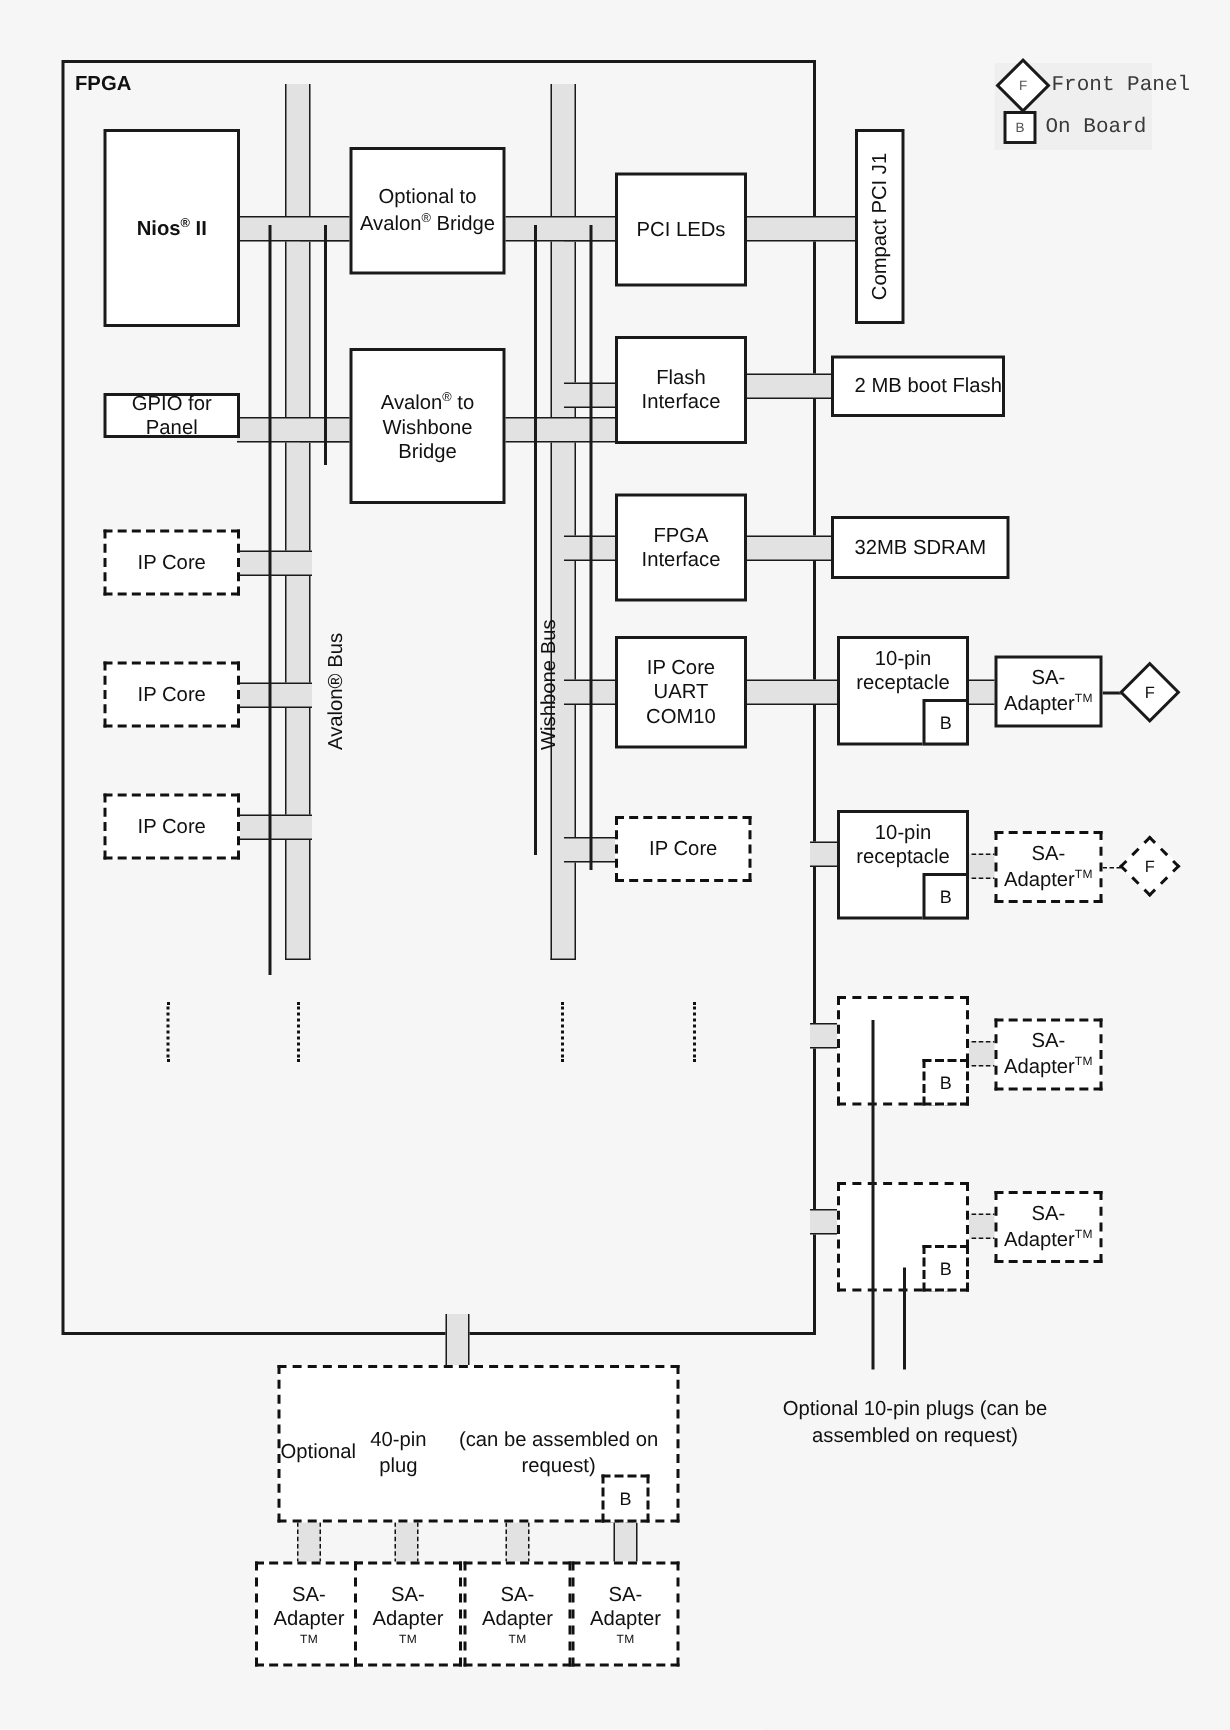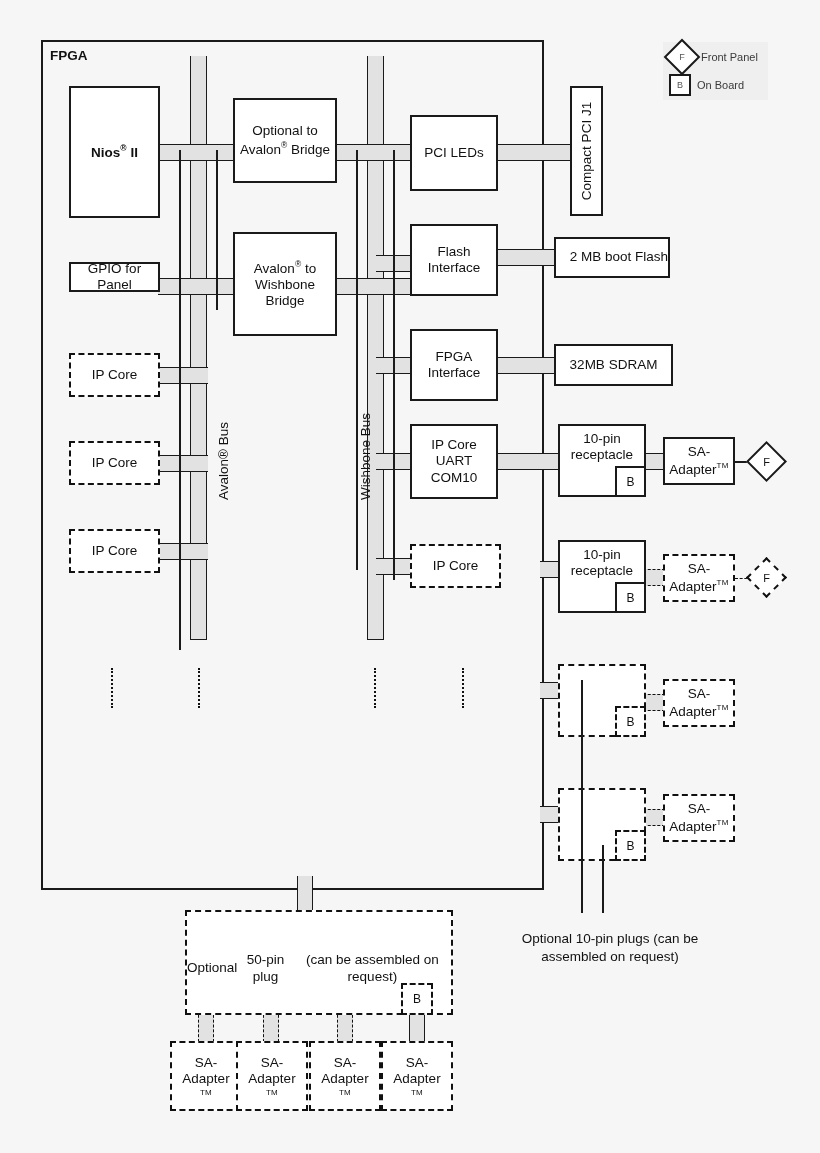--- a/index.html
+++ b/index.html
@@ -56,21 +56,21 @@
   .diamond.dashed .dsq{border:2px dashed #111;}
   .diamond .dtxt{position:absolute;left:0;top:0;width:100%;height:100%;
         display:flex;align-items:center;justify-content:center;font-size:11px;color:#111;}
 
   
   .ftxt{position:absolute;font-size:13.5px;color:#111;text-align:center;line-height:1.35;z-index:7;}
 
   
   #legend{position:absolute;left:663px;top:42px;width:105px;height:58px;background:#efefef;z-index:9;}
   .lgrow{position:absolute;display:flex;align-items:center;}
-  .lgtxt{font-size:11px;color:#3a3a3a;margin-left:6px;white-space:nowrap;}
+  .lgtxt{font-size:14px;color:#3a3a3a;margin-left:6px;white-space:nowrap;font-family:Liberation Mono, monospace;}
 </style>
 </head>
 <body>
 
 <div id="canvas">
 
   <div id="fpga"></div>
   <div id="fpga-label">FPGA</div>
 
   <div class="busv capb" style="left:190px;top:56px;width:17px;height:584px;"></div>
@@ -254,21 +254,21 @@
   <div class="wire" style="left:581px;top:680px;width:2px;height:233px;z-index:9;"></div>
   <div class="wire" style="left:602px;top:845px;width:2px;height:68px;z-index:9;"></div>
 
   <div class="vdots" style="left:111px;top:668px;"></div>
   <div class="vdots" style="left:198px;top:668px;"></div>
   <div class="vdots" style="left:374px;top:668px;"></div>
   <div class="vdots" style="left:462px;top:668px;"></div>
 
   <div class="blk dashed" style="left:185px;top:910px;width:268px;height:105px;flex-direction:row;justify-content:flex-start;padding-top:12px;">
     <span class="ln">Optional</span>
-    <span class="ln">50-pin plug</span>
+    <span class="ln">40-pin plug</span>
     <span class="ln">(can be assembled on request)</span>
   </div>
   <div class="bmark dashed" style="left:401px;top:983px;width:32px;height:32px;">B</div>
 
   <div class="busv dash" style="left:198px;top:1010px;width:16px;height:32px;"></div>
   <div class="busv dash" style="left:263px;top:1010px;width:16px;height:32px;"></div>
   <div class="busv dash" style="left:337px;top:1010px;width:16px;height:32px;"></div>
   <div class="busv" style="left:409px;top:1010px;width:16px;height:32px;"></div>
 
   <div class="blk dashed" style="left:170px;top:1041px;width:72px;height:70px;flex-direction:column;">

